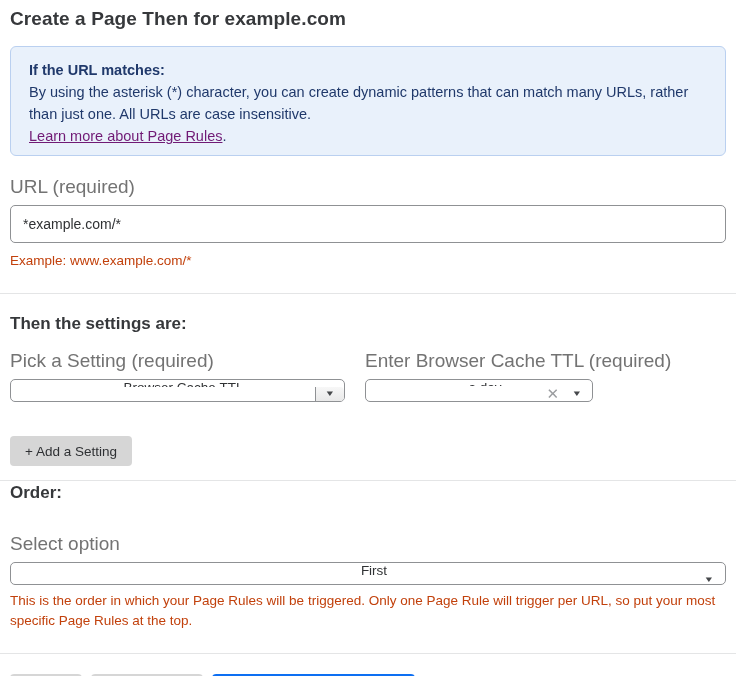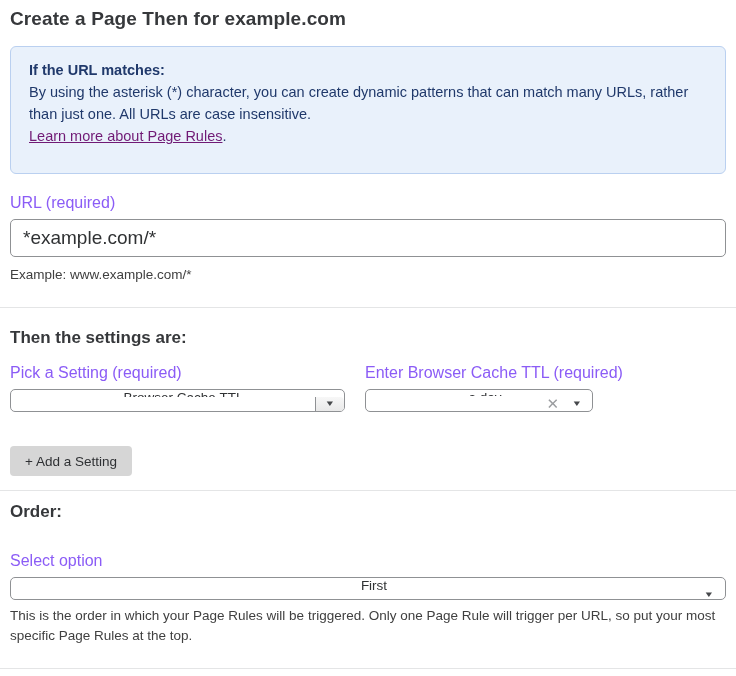--- a/index.html
+++ b/index.html
@@ -17,56 +17,56 @@
     font-weight: 700;
     color: #36383b;
     letter-spacing: 0.1px;
   }
 
   .info-box {
     margin-top: 16px;
     background: #e9f1fb;
     border: 1px solid #bad0f0;
     border-radius: 6px;
-    padding: 12px 18px 26px 18px;
+    padding: 12px 18px 8px 18px;
     font-size: 14.5px;
     line-height: 22px;
     color: #20396b;
   }
   .info-box .info-heading { font-weight: 700; }
   .info-box a.info-link {
     color: #701a75;
     text-decoration: underline;
     cursor: pointer;
   }
   .info-box .info-link-suffix { color: #20396b; }
 
   .field-label {
-    font-size: 16px;
-    color: #8b5cf6;
+    font-size: 19px;
+    color: #737373;
     margin-top: 20px;
     margin-bottom: 7px;
   }
 
   .text-input {
     width: 716px;
     height: 30px;
     border: 1px solid #8f9194;
     border-radius: 5px;
     padding: 18px 12px;
-    font-size: 19px;
+    font-size: 14px;
     font-family: "Liberation Sans", sans-serif;
     color: #303234;
     background: #ffffff;
     outline: none;
   }
 
   .helper-text {
     font-size: 13.5px;
-    color: #404040;
+    color: #c2410c;
     margin-top: 8px;
     line-height: 20px;
   }
 
   hr.divider {
     border: none;
     border-top: 1px solid #e4e5e6;
     margin: 22px -10px 0 -10px;
   }
 
@@ -152,21 +152,21 @@
     border-radius: 4px;
     font-size: 13.5px;
     font-family: "Liberation Sans", sans-serif;
     cursor: pointer;
   }
   .btn-grey { background: #d6d6d6; color: #2e3033; }
   .btn-blue { background: #0d6ff2; color: #ffffff; padding: 0 17px; }
 
   .add-setting-btn { margin-top: 34px; }
 
-  .order-heading { margin-top: 11px; }
+  .order-heading { margin-top: 2px; }
   .order-label { margin-top: 30px; }
 
   .order-helper { margin-top: 6px; width: 716px; }
 
   .footer-divider { margin-top: 16px; }
   .footer-buttons {
     margin-top: 20px;
     display: flex;
     gap: 9px;
   }

